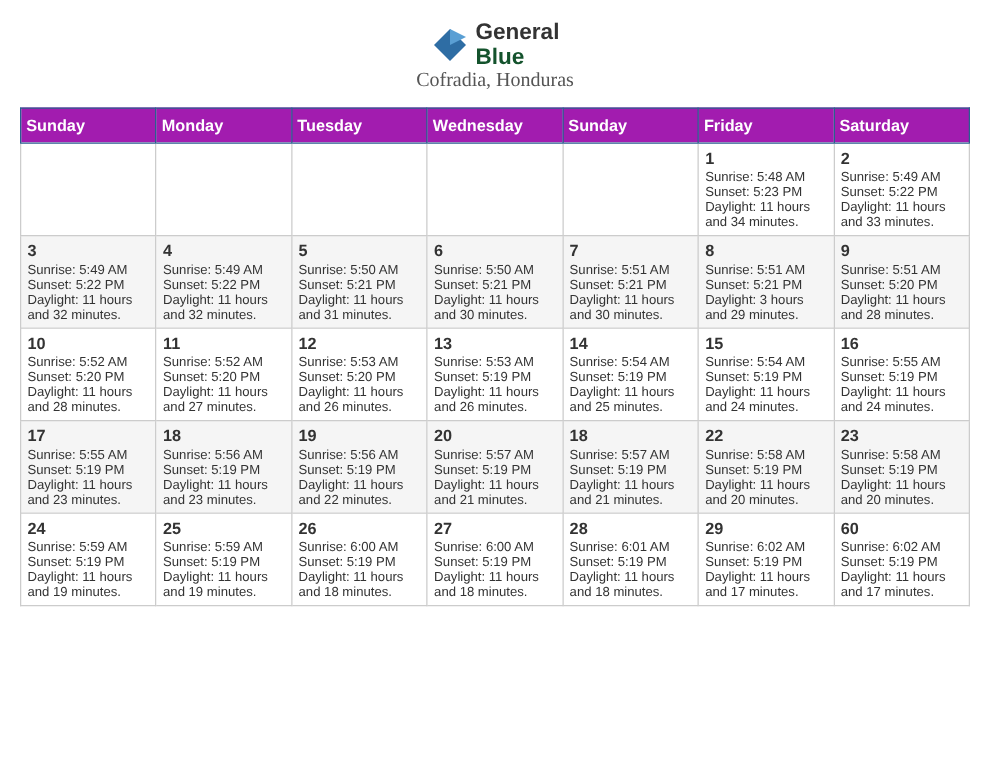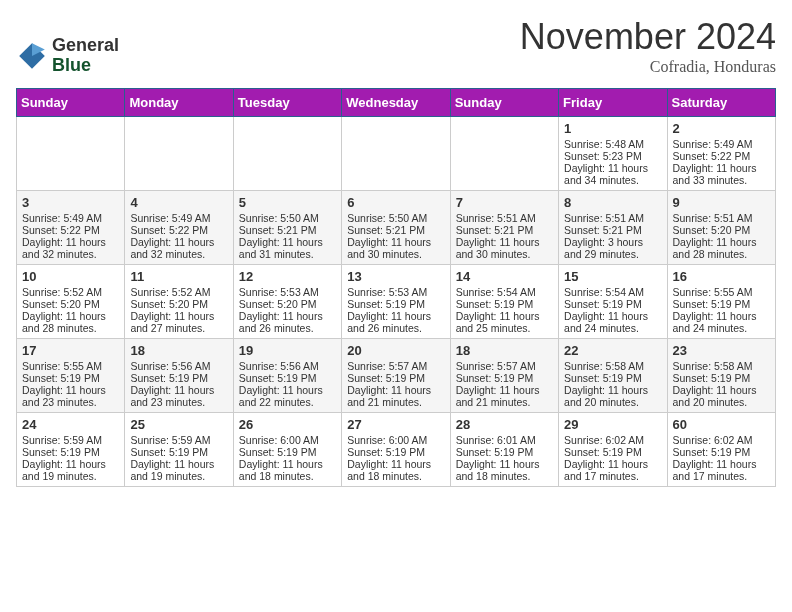--- a/index.html
+++ b/index.html
@@ -6,22 +6,23 @@
     body {
       font-family: Arial, sans-serif;
       background: #fff;
       width: 792px;
       min-height: 612px;
       padding: 16px;
     }
     .header {
       display: flex;
       justify-content: space-between;
-      align-items: flex-end;
+      align-items: center;
       margin-bottom: 12px;
+      flex-direction: column;
     }
     .logo {
       display: flex;
       align-items: center;
       gap: 4px;
     }
     .logo-text {
       display: flex;
       flex-direction: column;
       line-height: 1.1;
@@ -98,21 +99,20 @@
     <svg class="logo-icon" viewBox="0 0 40 40">
       <polygon points="20,4 36,20 20,36 4,20" fill="#2e6da4"></polygon>
       <polygon points="20,4 36,12 20,20" fill="#5a9fd4"></polygon>
     </svg>
     <div class="logo-text">
       <span class="logo-general">General</span>
       <span class="logo-blue">Blue</span>
     </div>
   </div>
   <div class="title-block">
-    <div class="month-title">November 2024</div>
     <div class="location">Cofradia, Honduras</div>
   </div>
 </div>
 
 <table class="calendar">
   <thead>
     <tr>
     <th>Sunday</th>
         <th>Monday</th>
         <th>Tuesday</th>

